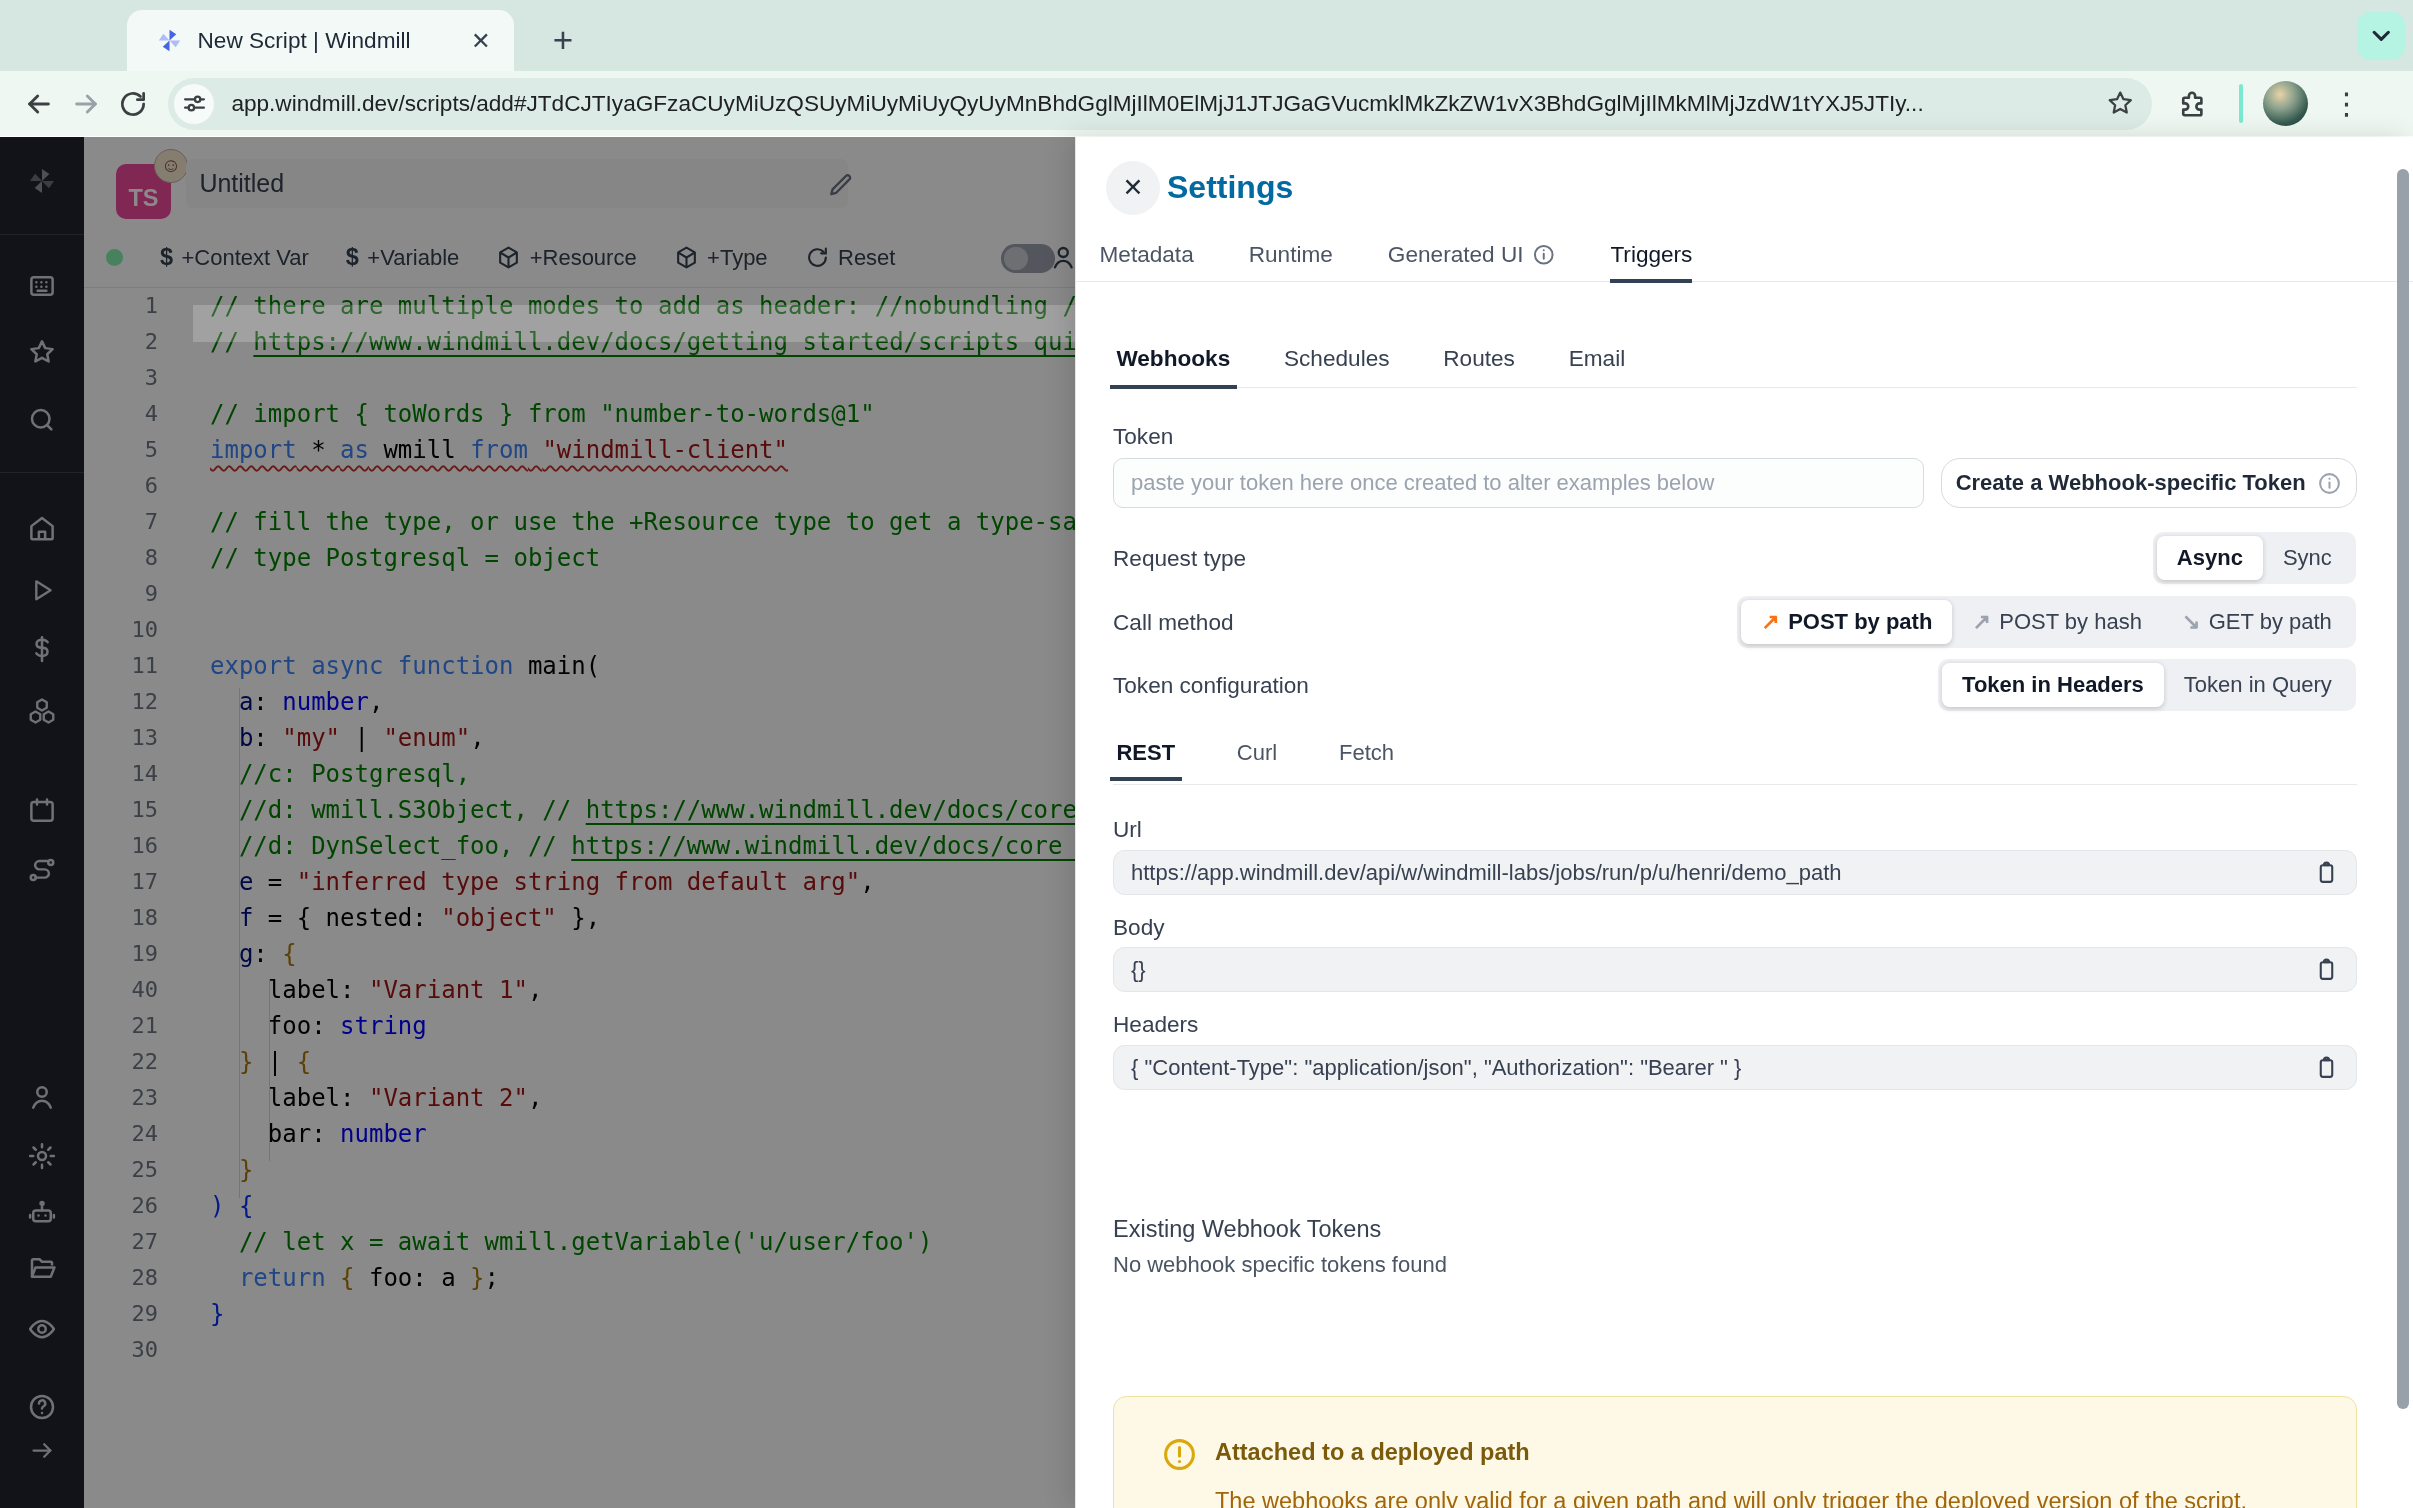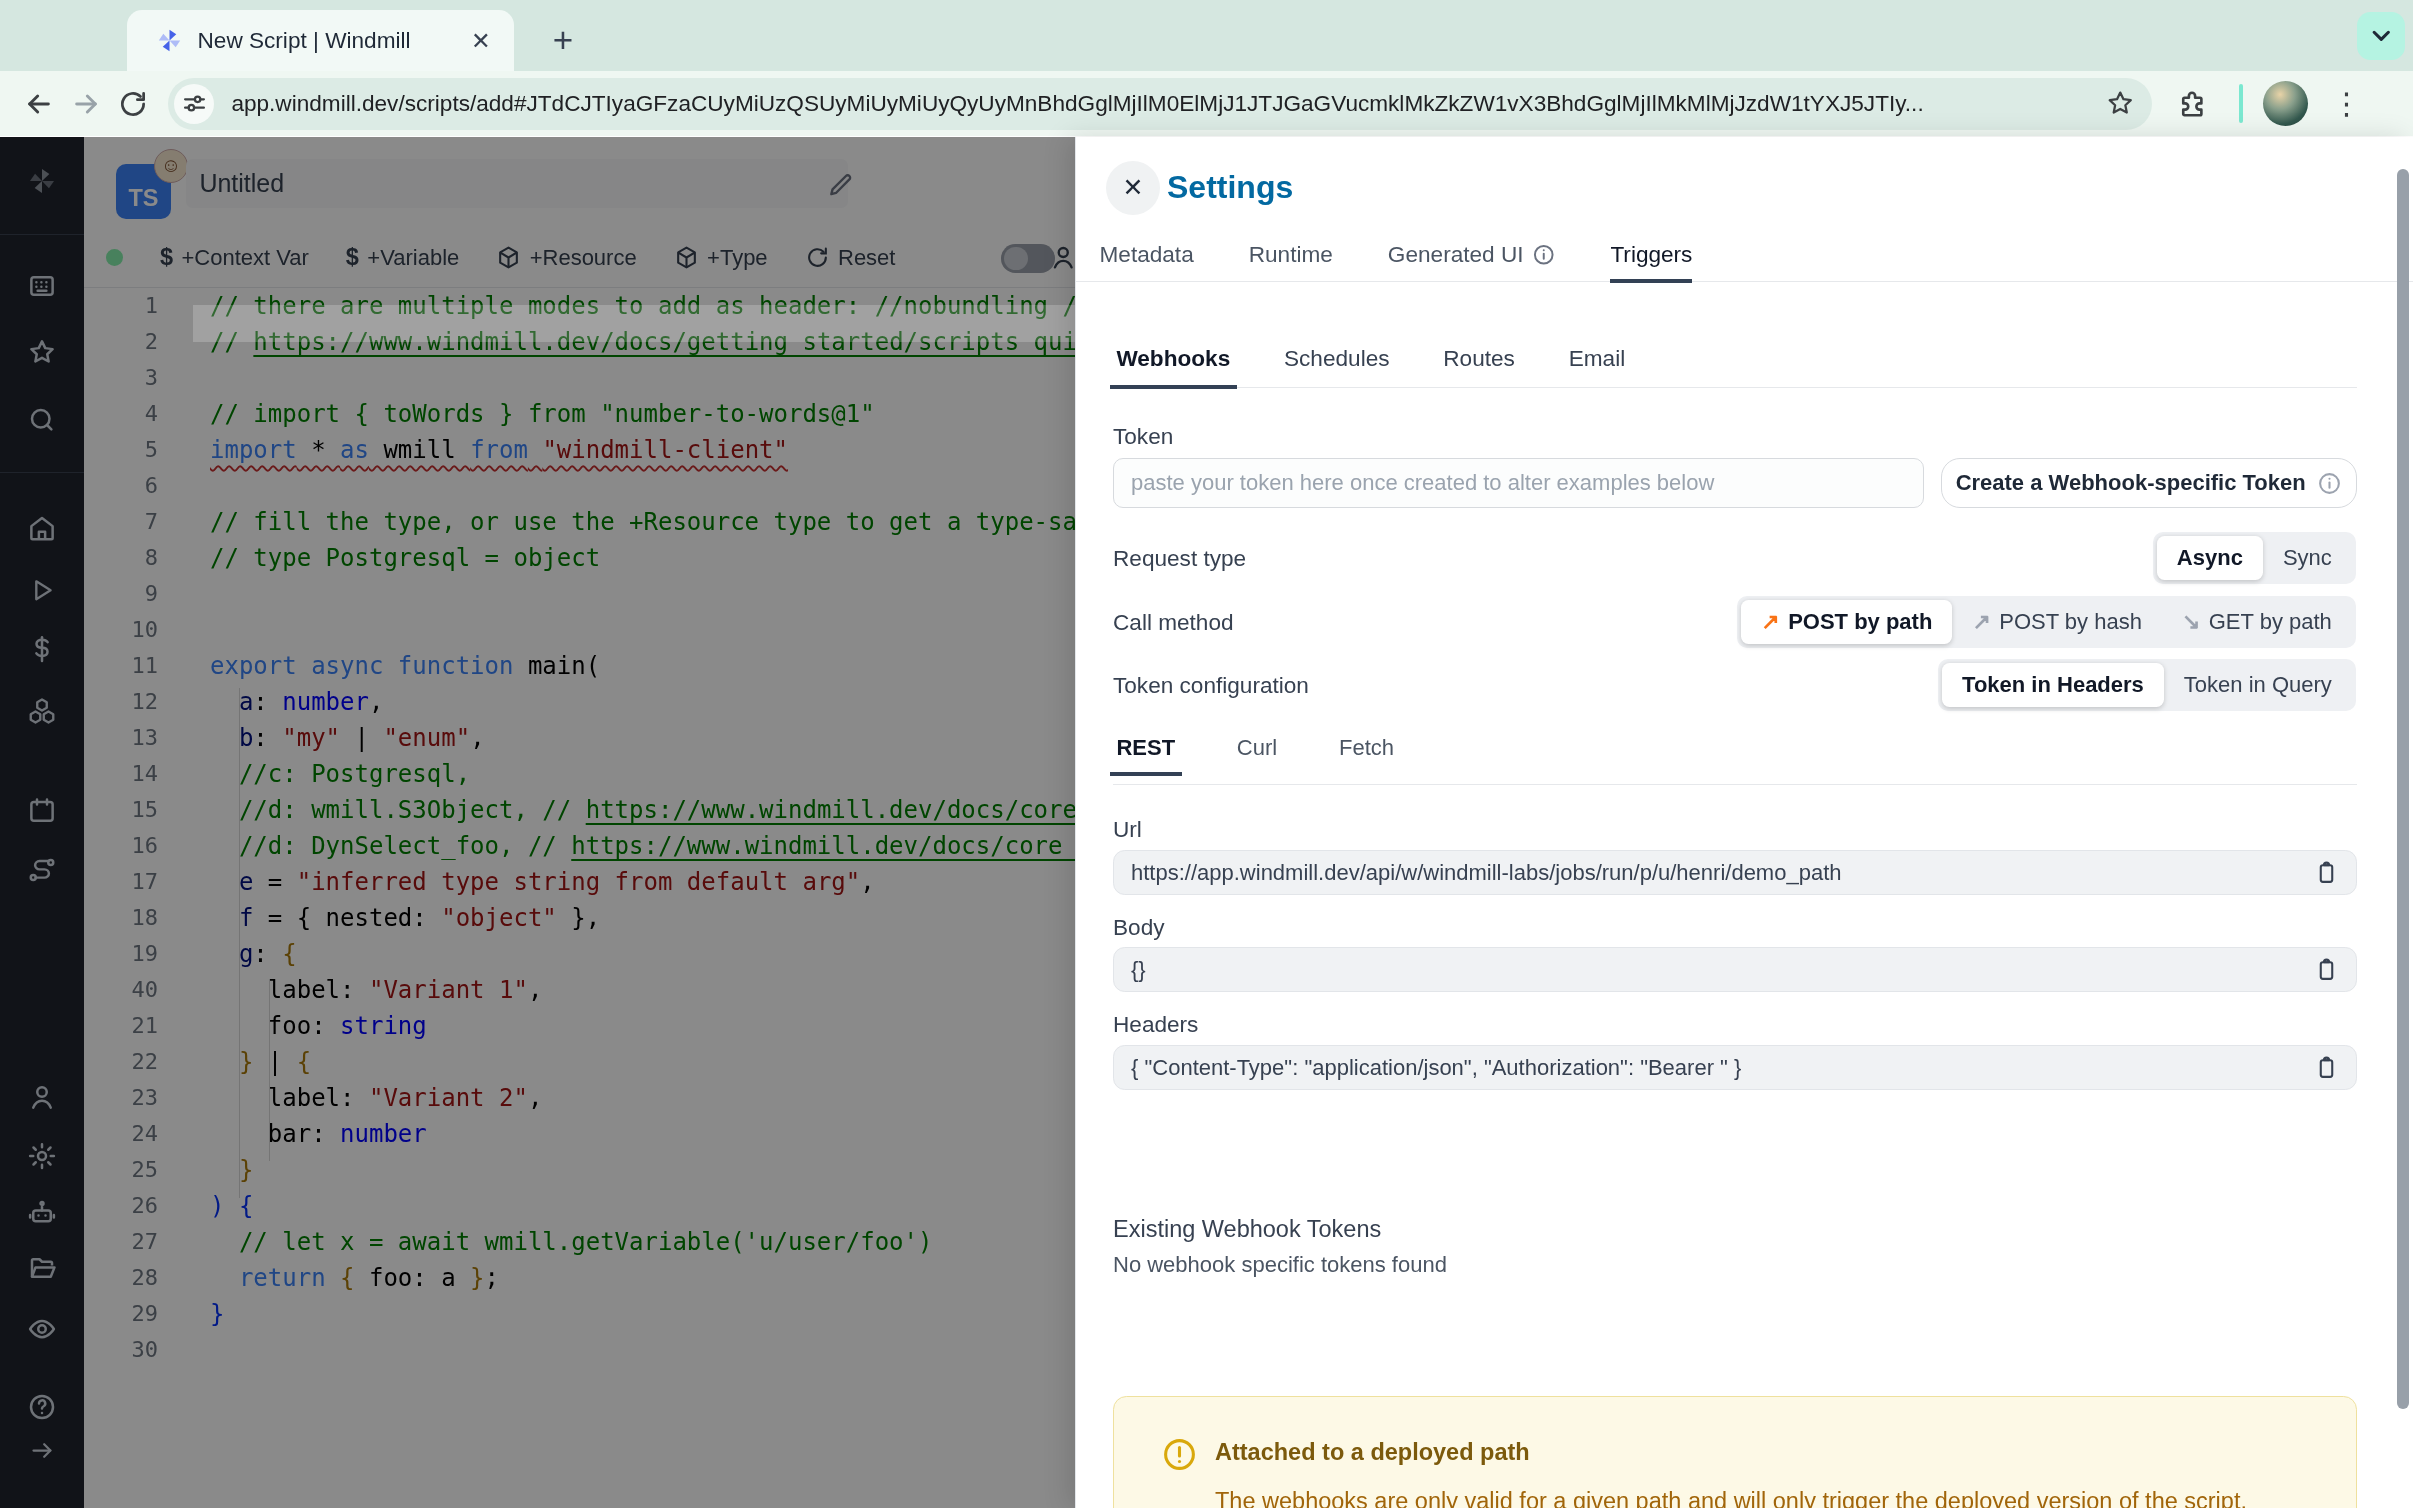--- a/index.html
+++ b/index.html
@@ -39,21 +39,21 @@
   
   .app { position:absolute; left:0; top:137px; width:2413px; height:1372px; }
 
   .sidebar { position:absolute; left:0; top:0; width:84px; height:1372px; background:#20242e; }
   .sb-item { position:absolute; left:26px; width:32px; height:32px; color:#cbd2dc;
              display:flex; align-items:center; justify-content:center; }
   .sb-div { position:absolute; left:0; width:84px; height:0.8px; background:#3a4150; }
 
   .editor { position:absolute; left:84px; top:0; width:991px; height:1372px; background:#ffffff; overflow:hidden; }
   .ed-header { position:relative; height:91px; }
-  .ts-badge { position:absolute; left:32px; top:27px; width:55px; height:55px; border-radius:10px; background:#3b82f6;
+  .ts-badge { position:absolute; left:32px; top:27px; width:55px; height:55px; border-radius:10px; background:#ec4899;
               color:#fff; font-weight:bold; font-size:23.5px; display:flex; align-items:flex-end; justify-content:center;
               padding-bottom:6.7px; }
   .emoji-badge { position:absolute; left:70px; top:11.7px; width:34px; height:34px; border-radius:50%;
                  background:#f5e7cf; border:1.7px solid #caa; color:#7a4a2a; font-size:20px;
                  display:flex; align-items:center; justify-content:center; }
   .title-input { position:absolute; left:102px; top:22px; width:662px; height:49px; background:#f7f8f9;
                  border-radius:6.7px; display:flex; align-items:center; padding-left:13.4px; }
   .title-text { font-size:25px; color:#374151; font-weight:500; }
   .pencil { position:absolute; left:742px; top:34px; color:#6b7280; }
   .ed-toolbar { position:relative; height:60px; border-bottom:1.7px solid #e5e7eb; display:flex; align-items:center;
@@ -117,21 +117,21 @@
 
   .seg-group { position:absolute; right:57px; height:52px; background:#eef0f3; border-radius:10px;
                display:flex; align-items:center; padding:0 4.2px; }
   .seg { height:44px; display:flex; align-items:center; gap:8.4px; padding:0 20px; font-size:22px; color:#374151;
          font-weight:500; border-radius:7.5px; white-space:nowrap; }
   .seg.sel { background:#fff; font-weight:bold; color:#111827; box-shadow:0 1.7px 5px rgba(0,0,0,0.18); }
   .arr { font-size:22px; font-weight:bold; color:#9ca3af; }
   .arr.orange { color:#f97316; }
 
   .snippet-tabs { position:absolute; left:37px; top:598px; width:1244px; height:50px; border-bottom:1.7px solid #e6e8eb;
-                  display:flex; align-items:flex-start; gap:55px; }
+                  display:flex; align-items:center; gap:55px; }
   .stab { font-size:22px; color:#4b5563; padding:0 3.4px 13.4px 3.4px; position:relative; }
   .stab.active { color:#111827; font-weight:bold; }
   .stab.active::after { content:""; position:absolute; left:-3.4px; right:-3.4px; bottom:-1.7px; height:4.2px; background:#334155; }
 
   .gray-input { position:absolute; left:37px; width:1244px; height:45px; background:#f0f2f4; border:0.8px solid #e2e5e9;
                 border-radius:11.7px; display:flex; align-items:center; padding:0 17px; }
   .gray-input .val { font-size:22px; color:#374151; flex:1; white-space:nowrap; overflow:hidden; }
   .copy-ic { color:#374151; flex:none; }
 
   .ex-title { position:absolute; left:37px; top:1079px; font-size:23.5px; font-weight:500; color:#374151; }

